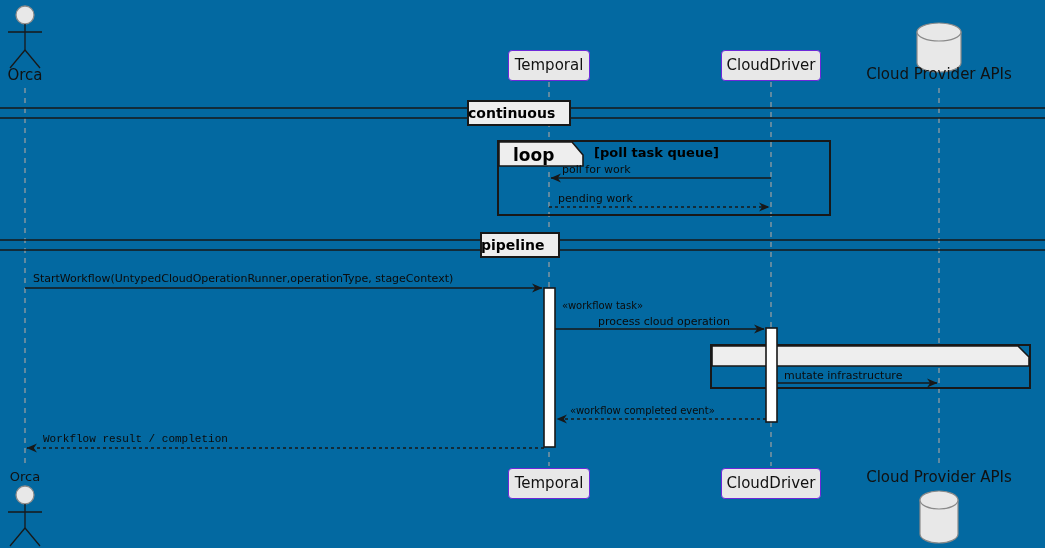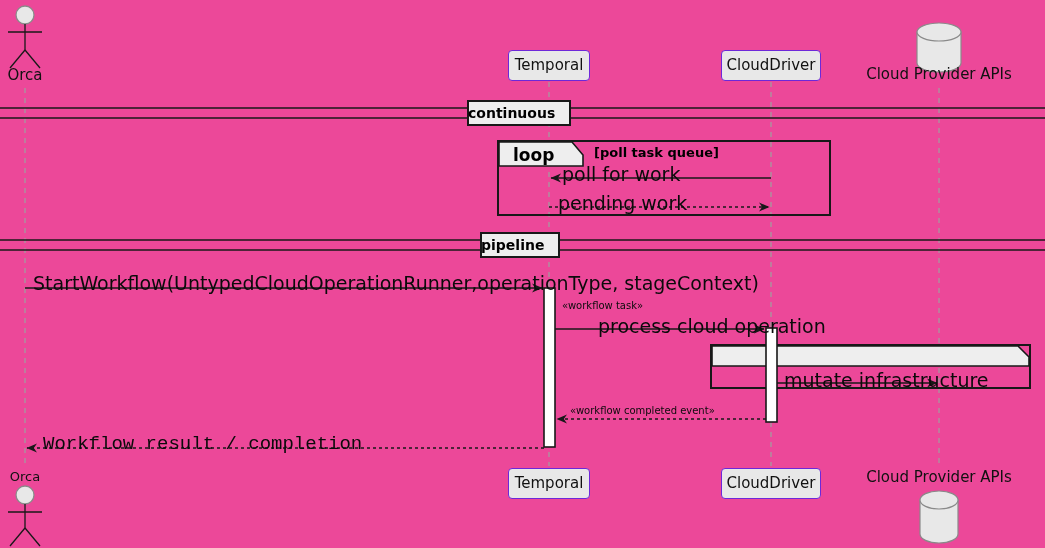--- a/index.html
+++ b/index.html
@@ -8,21 +8,21 @@
     background: #ffffff;
   }
   body {
     font-family: "DejaVu Sans", sans-serif;
     -webkit-font-smoothing: antialiased;
   }
   #diagram {
     position: relative;
     width: 1045px;
     height: 548px;
-    background: #ec4899;
+    background: #0369a1;
     overflow: hidden;
   }
   .layer {
     position: absolute;
     left: 0;
     top: 0;
     width: 1045px;
     height: 548px;
   }
   svg.layer { pointer-events: none; }
@@ -74,21 +74,21 @@
     color: #000000;
     font-weight: bold;
     font-size: 14px;
     white-space: nowrap;
     text-align: center;
   }
   
   .msg {
     position: absolute;
     color: #0b0b0b;
-    font-size: 19px;
+    font-size: 11px;
     white-space: nowrap;
   }
   .msg.sm { font-size: 10px; }
 </style>
 </head>
 <body>
 
 <div id="diagram">
 
   <svg class="layer" width="1045" height="548" viewBox="0 0 1045 548" xmlns="http://www.w3.org/2000/svg">

